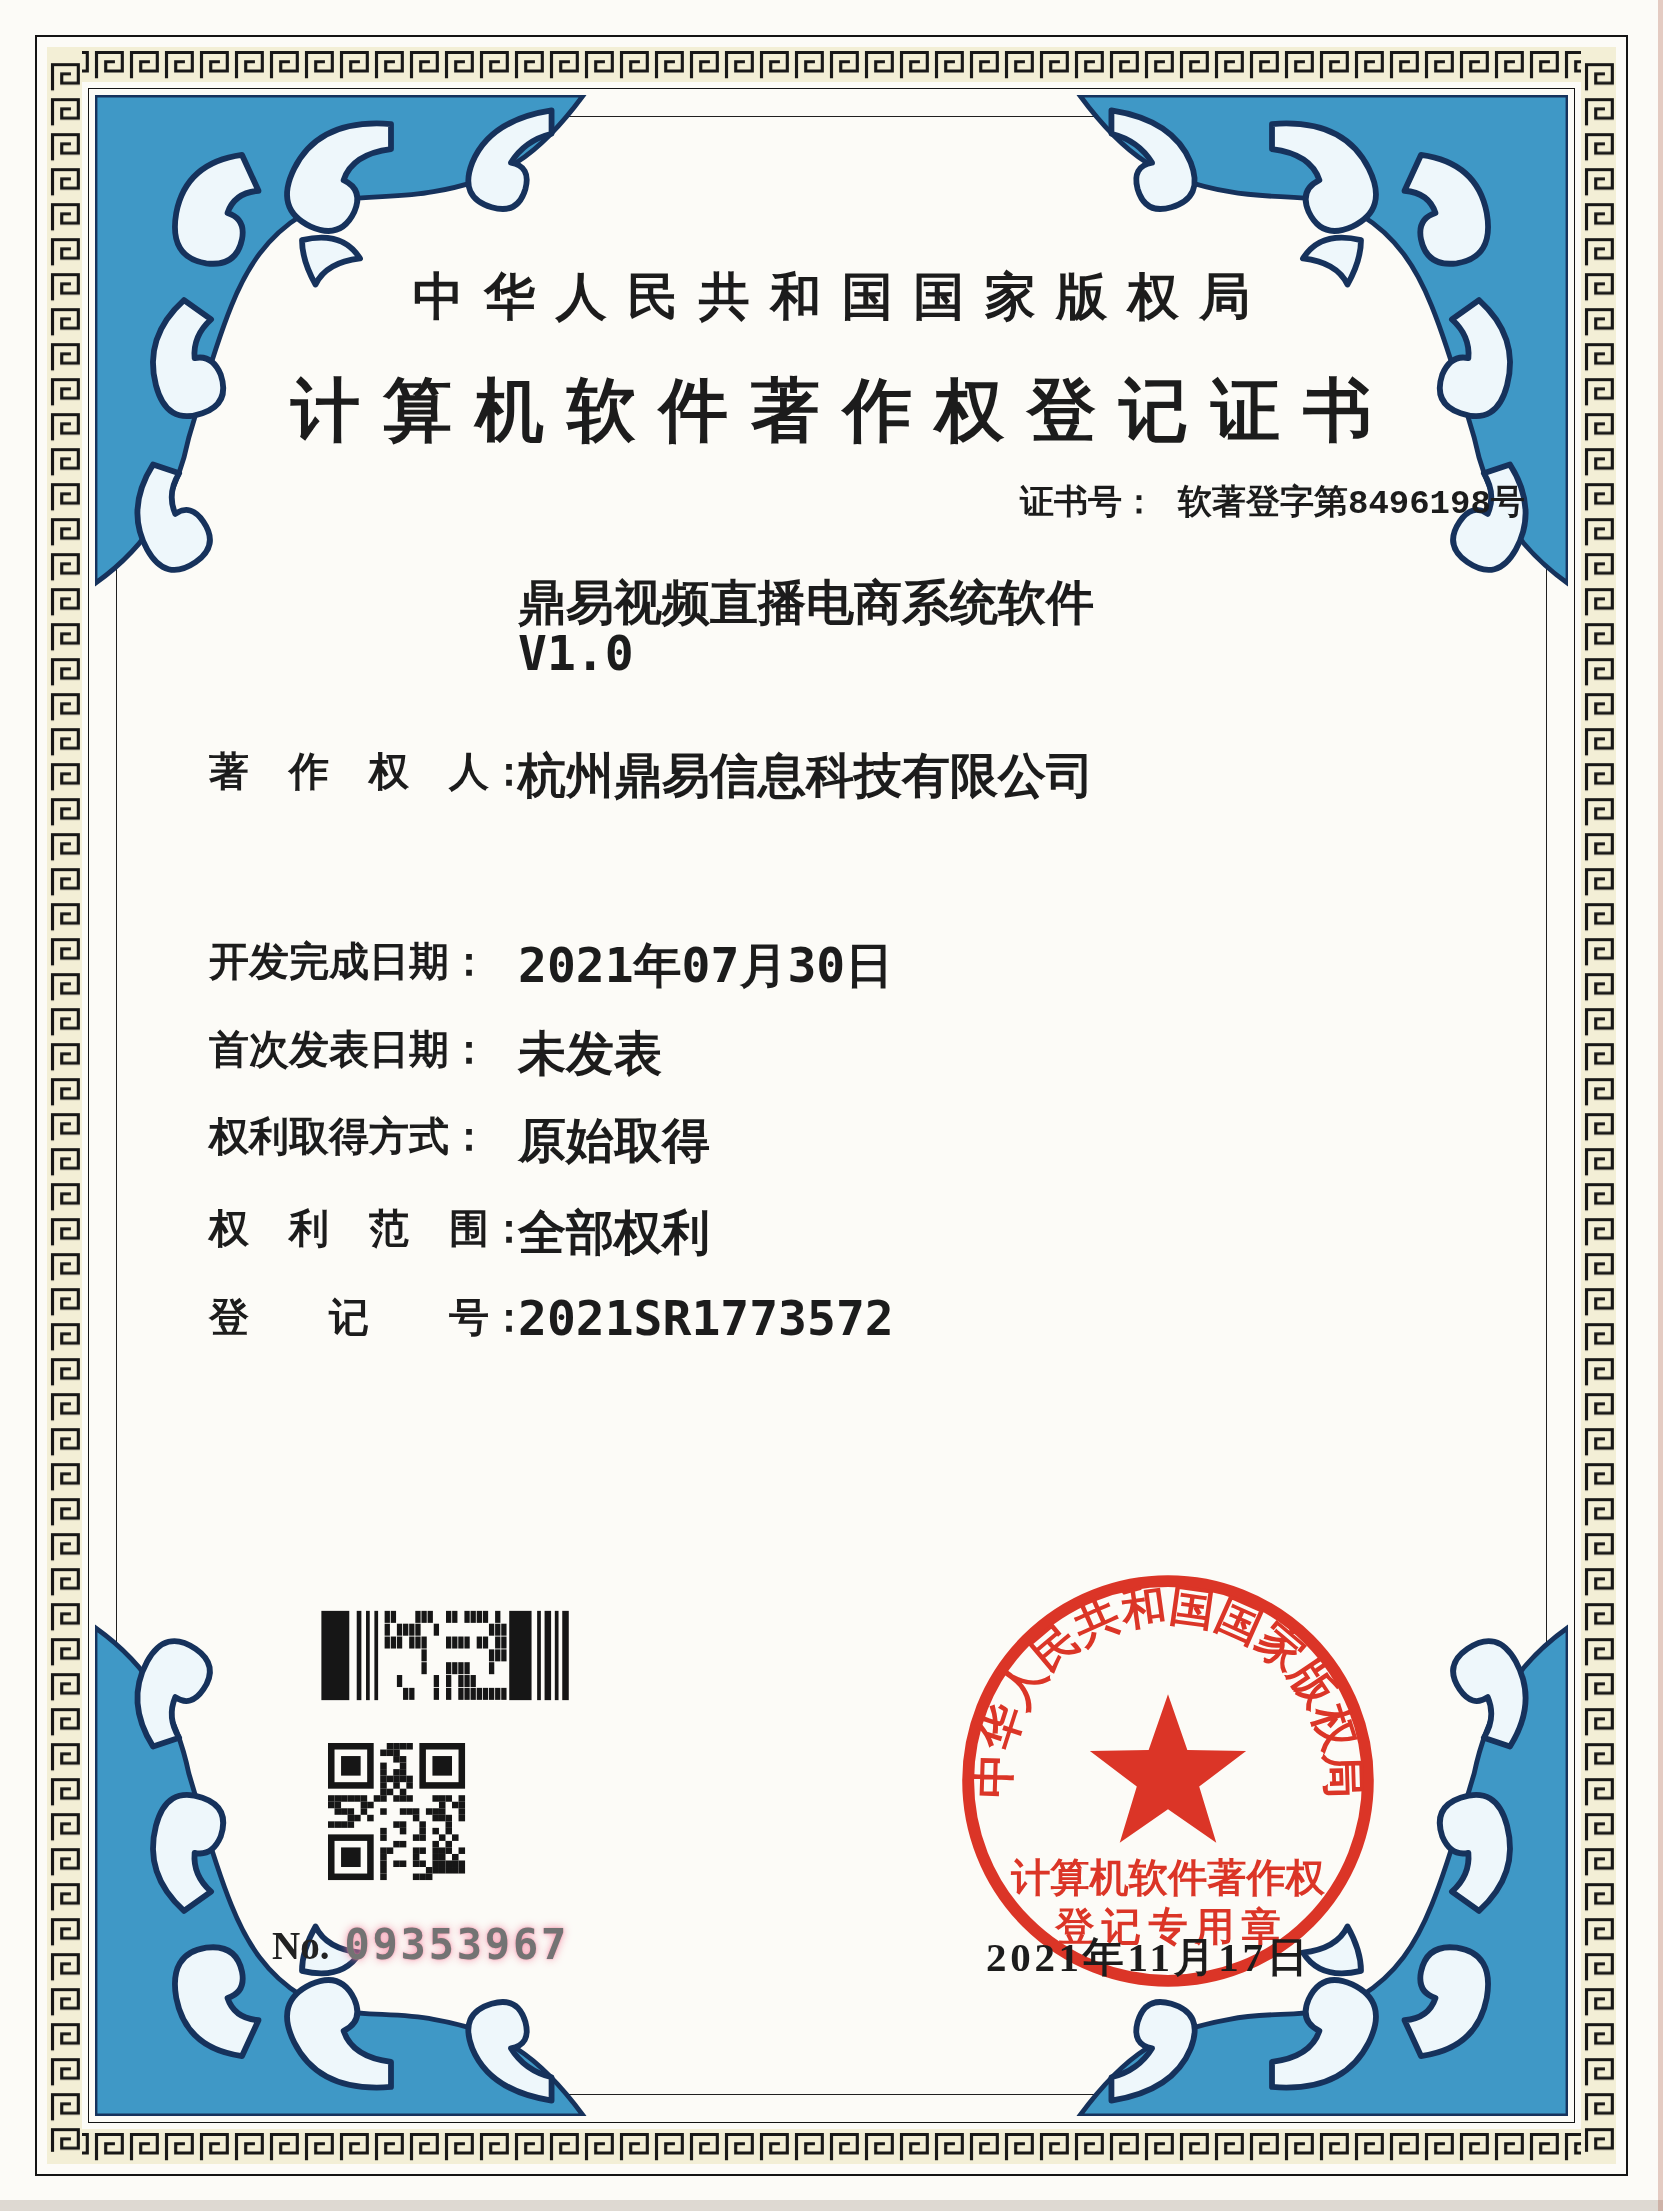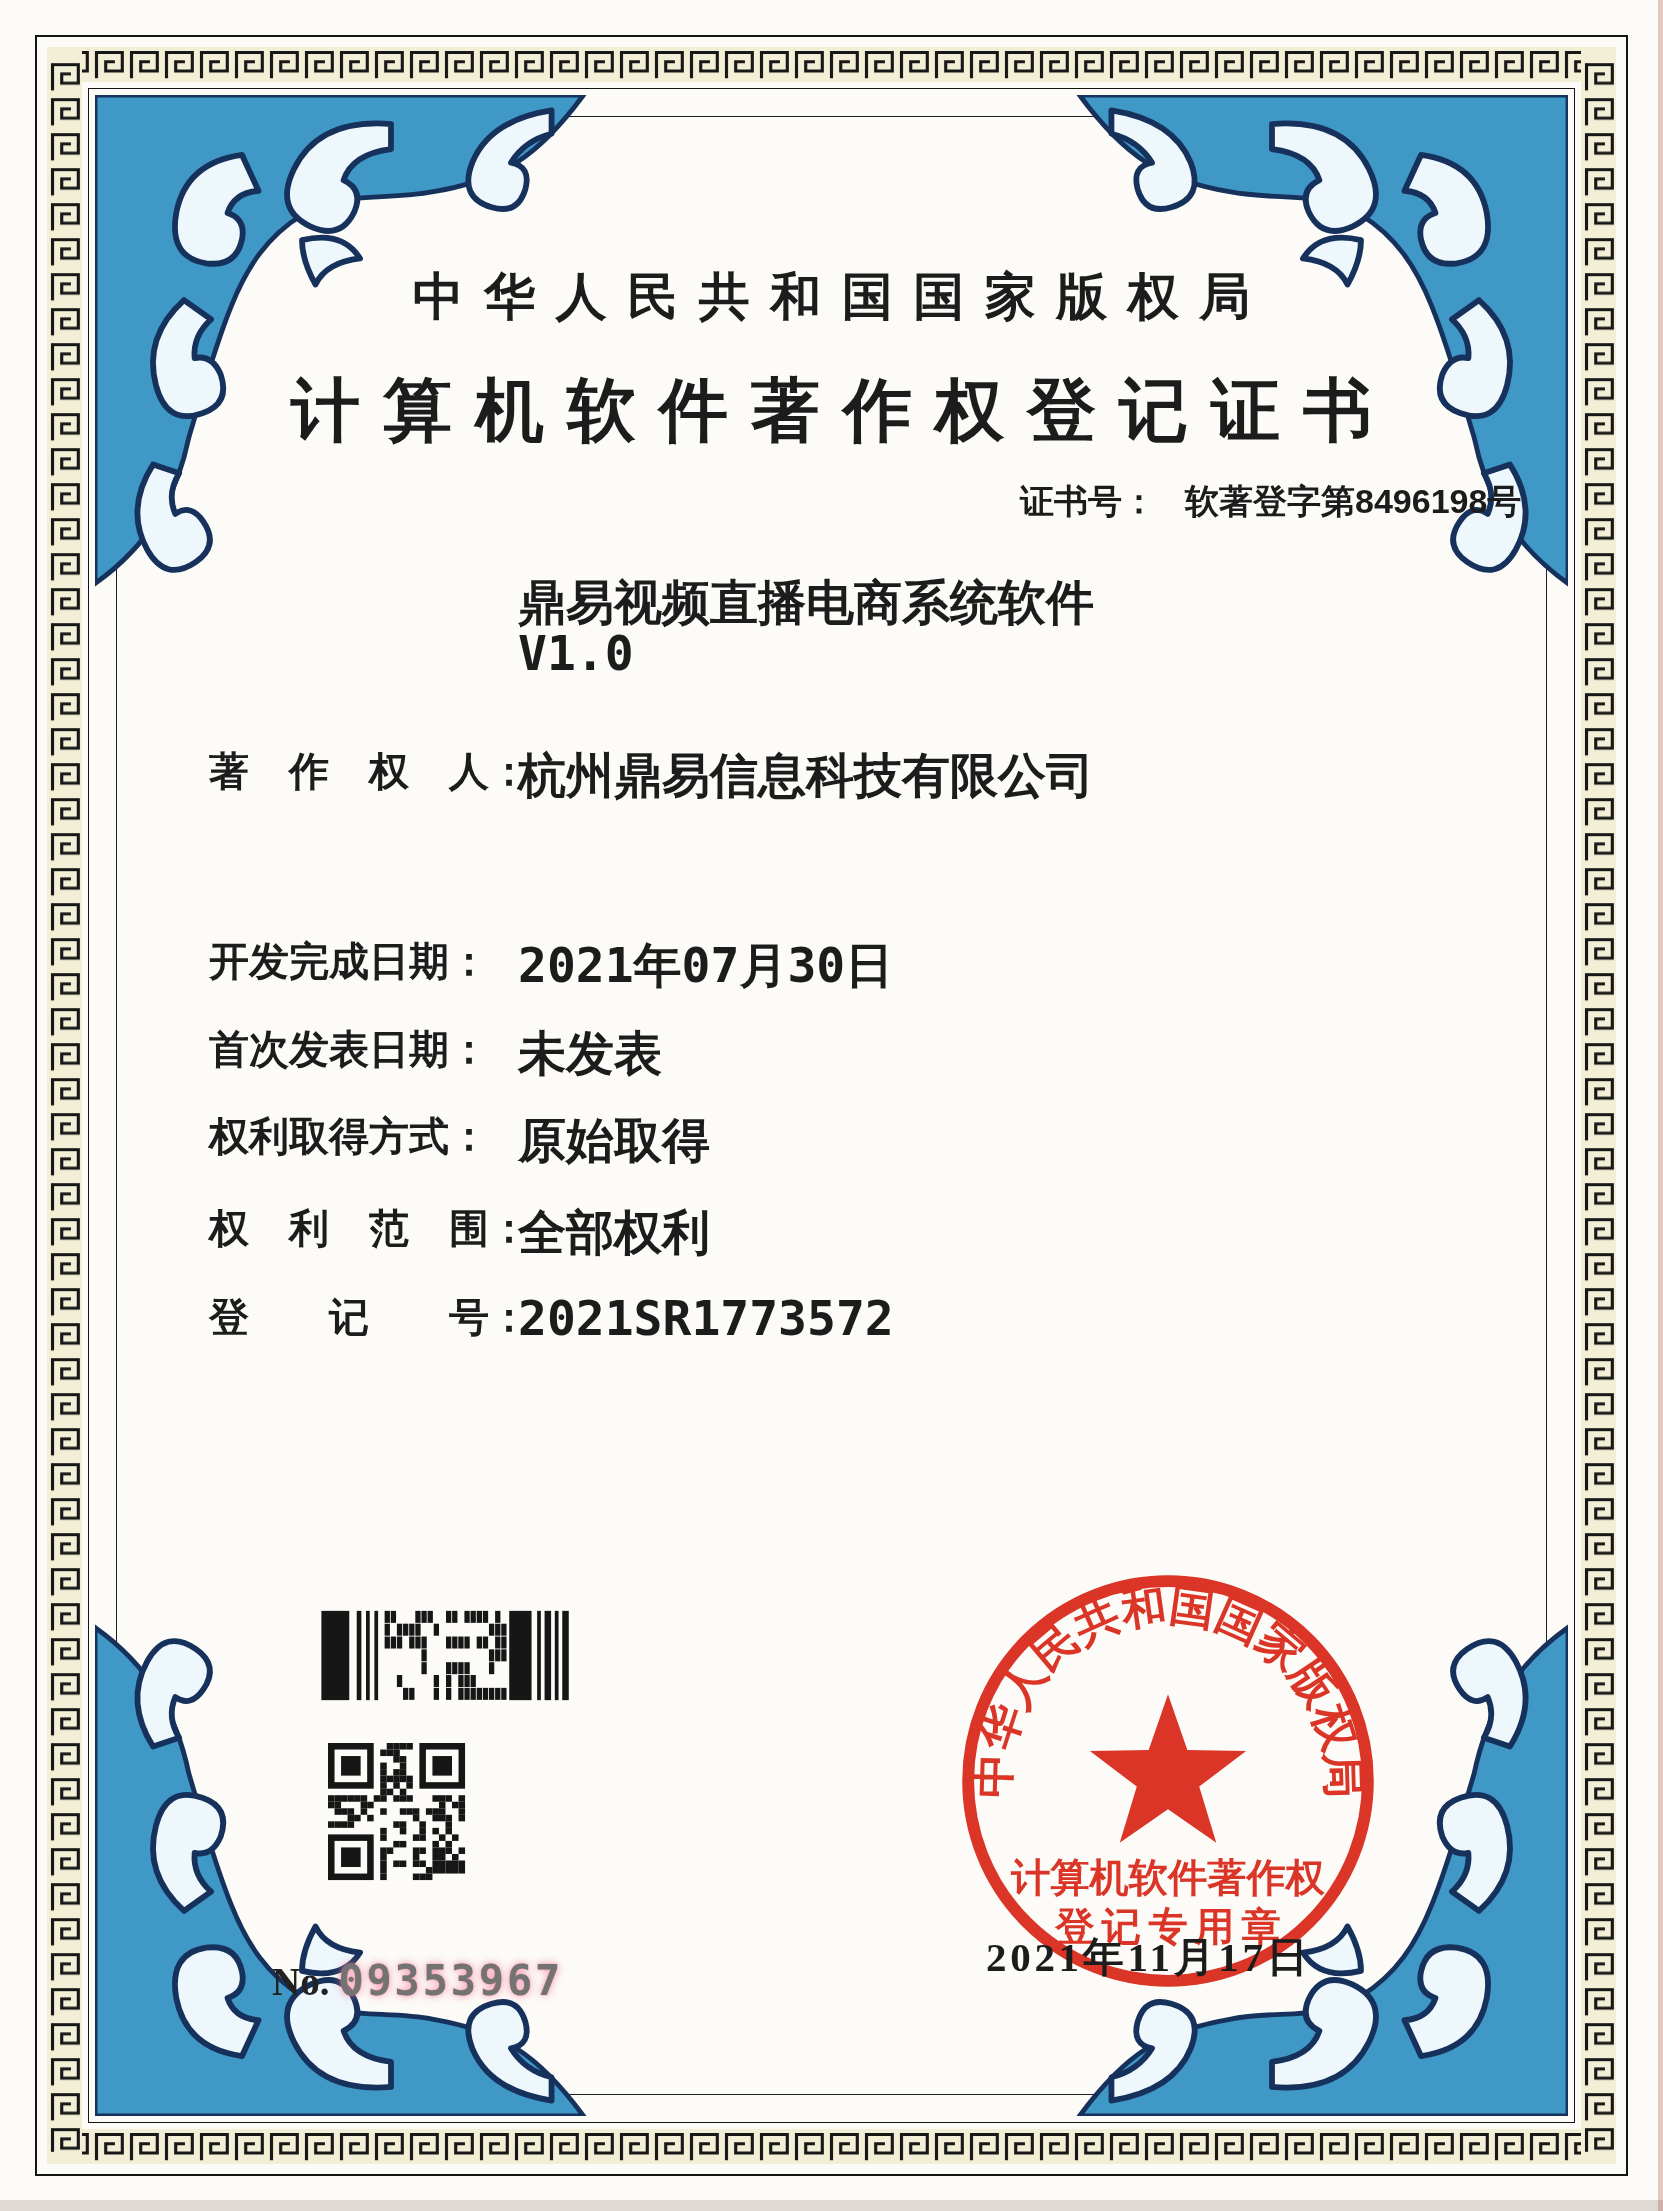--- a/index.html
+++ b/index.html
@@ -40,22 +40,22 @@
     font-size:51px;font-weight:800;letter-spacing:20.5px;text-indent:20.5px;
     font-family:"Liberation Serif", serif;
   }
   .cert-title{
     position:absolute;left:0;right:0;top:365px;text-align:center;z-index:3;
     font-size:69px;font-weight:800;letter-spacing:23px;text-indent:23px;
     font-family:"Liberation Serif", serif;
   }
   .cert-no-line{
     position:absolute;left:1020px;top:479px;z-index:3;
-    font-size:34px;font-weight:700;display:flex;gap:29px;white-space:nowrap;
-    font-family:Liberation Sans, sans-serif;
+    font-size:34px;font-weight:700;display:flex;gap:22px;white-space:nowrap;
+    font-family:Liberation Mono, monospace;
   }
   .lbl{
     position:absolute;left:209px;z-index:3;white-space:nowrap;
     font-size:40px;font-weight:700;font-family:"Liberation Sans", sans-serif;
   }
   .val{
     position:absolute;left:518px;z-index:3;white-space:nowrap;
     font-size:48px;font-weight:700;
     font-family:"DejaVu Sans Mono","Liberation Sans", sans-serif;
   }
@@ -64,21 +64,21 @@
     font-size:41px;font-weight:700;line-height:93px;
     text-indent:2em;text-align:justify;letter-spacing:0.9px;
     font-family:"Liberation Sans", sans-serif;
   }
 
   .barcode{position:absolute;left:321px;top:1609px;width:250px;height:93px;z-index:3;}
   .qr{position:absolute;left:328px;top:1743px;width:138px;height:138px;z-index:3;}
 
   .serial-line{
     position:absolute;left:272px;top:1920px;z-index:3;
-    display:flex;align-items:baseline;gap:9px;white-space:nowrap;margin-top:36px;
+    display:flex;align-items:baseline;gap:15px;white-space:nowrap;
   }
   .serial-prefix{font-size:39px;font-weight:700;font-family:"Liberation Serif", serif;color:#222;}
   .serial-number{
     font-size:42px;font-weight:600;letter-spacing:2.8px;color:#737373;
     font-family:"DejaVu Sans Mono", monospace;
     text-shadow:0 0 1.9px rgba(243,128,158,.75), 0 0 8.4px rgba(243,128,158,.85);
   }
 
   .seal{
     position:absolute;left:949px;top:1562px;width:438px;height:438px;z-index:5;

